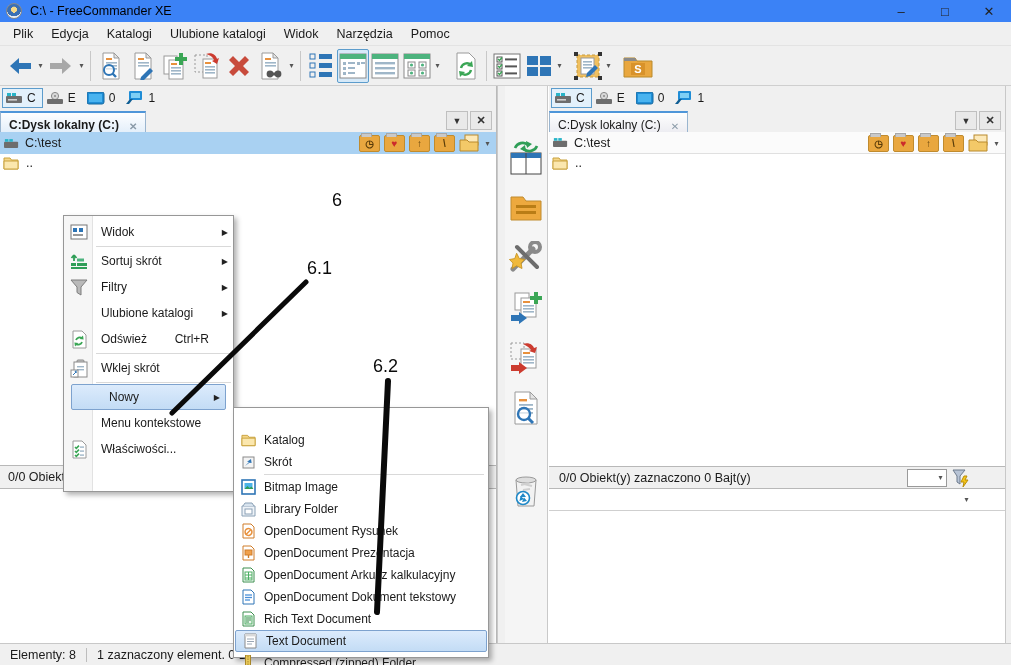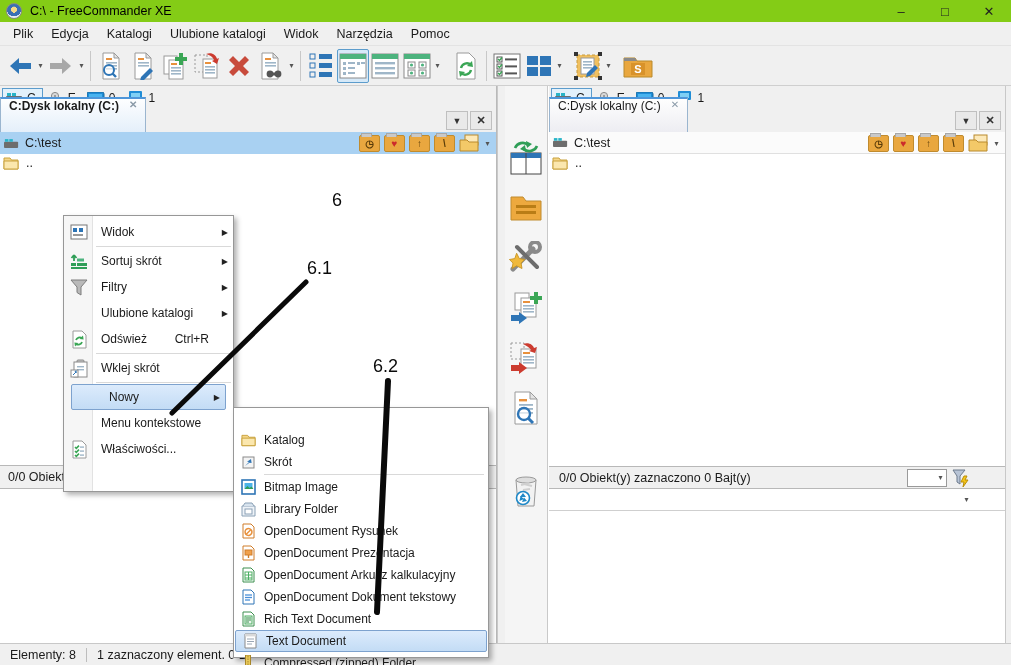--- a/index.html
+++ b/index.html
@@ -1,21 +1,21 @@
 <!DOCTYPE html>
 <html><head>
 <meta charset="utf-8">
 <style>
   * { margin:0; padding:0; box-sizing:border-box; }
   html,body { width:1011px; height:665px; }
   body { position:relative; font-family:"Liberation Sans", sans-serif; font-size:12px; color:#1a1a1a; background:#fff; overflow:hidden; }
   .abs { position:absolute; }
 
   
-  .titlebar { left:0; top:0; width:1011px; height:22px; background:#84cc16; display:flex; align-items:center;justify-content:flex-end; }
+  .titlebar { left:0; top:0; width:1011px; height:22px; background:#3b82f6; display:flex; align-items:center;justify-content:flex-end; }
   .app-ico { width:16px; height:16px; margin:0 8px 0 6px; border-radius:50%;
              background:radial-gradient(circle at 50% 40%, #f6d98a 0 28%, #3a6fb5 29% 62%, #e8eef6 63%); border:1px solid #888; }
   .title-text { font-size:12.5px; color:#000; }
   .win-controls { margin-left:auto; display:flex; }
   .win-btn { width:44px; height:22px; display:flex; align-items:center; justify-content:center; font-size:13px; color:#222; }
 
   .menubar { left:0; top:22px; width:1011px; height:24px; background:#f0f0f0; display:flex; align-items:center; padding-left:4px; border-bottom:1px solid #e3e3e3; }
   .menu-item { padding:0 9px; height:22px; display:flex; align-items:center; font-size:12.5px; }
 
   .toolbar { left:0; top:46px; width:1011px; height:40px; background:#f0f0f0; border-bottom:1px solid #cfcfcf; display:flex; align-items:center; padding-left:4px; }
@@ -32,21 +32,21 @@
   .mid-btn { width:36px; height:36px; display:flex; align-items:center; justify-content:center; margin-top:14px; }
   .edge-strip { left:1005px; top:86px; width:6px; height:557px; background:#f0f0f0; border-left:1px solid #c8c8c8; }
 
   
   .drivebar { height:24px; background:#f0f0f0; display:flex; align-items:center; padding-left:2px; }
   .drive { display:flex; align-items:center; gap:4px; padding:1px 6px 1px 3px; height:20px; border:1px solid transparent; font-size:12px; }
   .drive.sel { border-color:#5c9ccc; background:#e3f1fb; }
 
   
   .tabbar { height:22px; background:#f0f0f0; display:flex; align-items:flex-end; position:relative; }
-  .tab { height:35px; display:flex; align-items:flex-start; padding:0 8px; background:linear-gradient(#fdfeff,#e4effa); border:1px solid #9ab5cf; border-bottom:none; border-top:2px solid #4f96d9; font-size:12px; }
+  .tab { height:21px; display:flex; align-items:flex-end; padding:0 8px; background:linear-gradient(#fdfeff,#e4effa); border:1px solid #9ab5cf; border-bottom:none; border-top:2px solid #4f96d9; font-size:12px; }
   .tab.boldtab { font-weight:bold; }
   .tab-close { color:#8a9aa8; font-size:10px; margin-left:10px; }
   .tab-ctl { position:absolute; top:1px; width:22px; height:19px; background:#e9e9e9; border:1px solid #bfbfbf; display:flex; align-items:center; justify-content:center; font-size:9px; color:#333; }
 
   
   .pathbar { height:22px; display:flex; align-items:center; padding-left:4px; position:relative; }
   .pathbar.active { background:#a9d1f2; }
   .pathbar.inactive { background:#fbfbfb; border-bottom:1px solid #e0e0e0; }
   .path-text { margin-left:6px; font-size:12.5px; }
   .path-icons { position:absolute; right:4px; top:2px; display:flex; align-items:center; gap:4px; }

